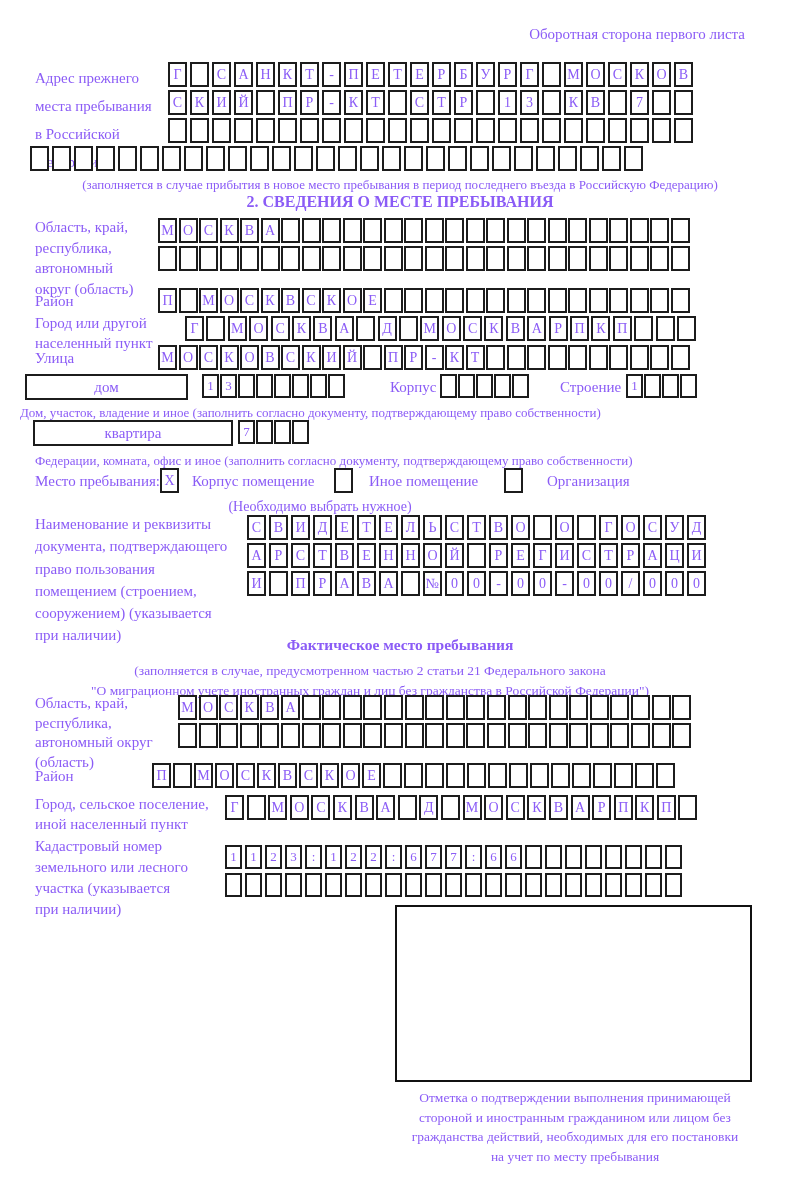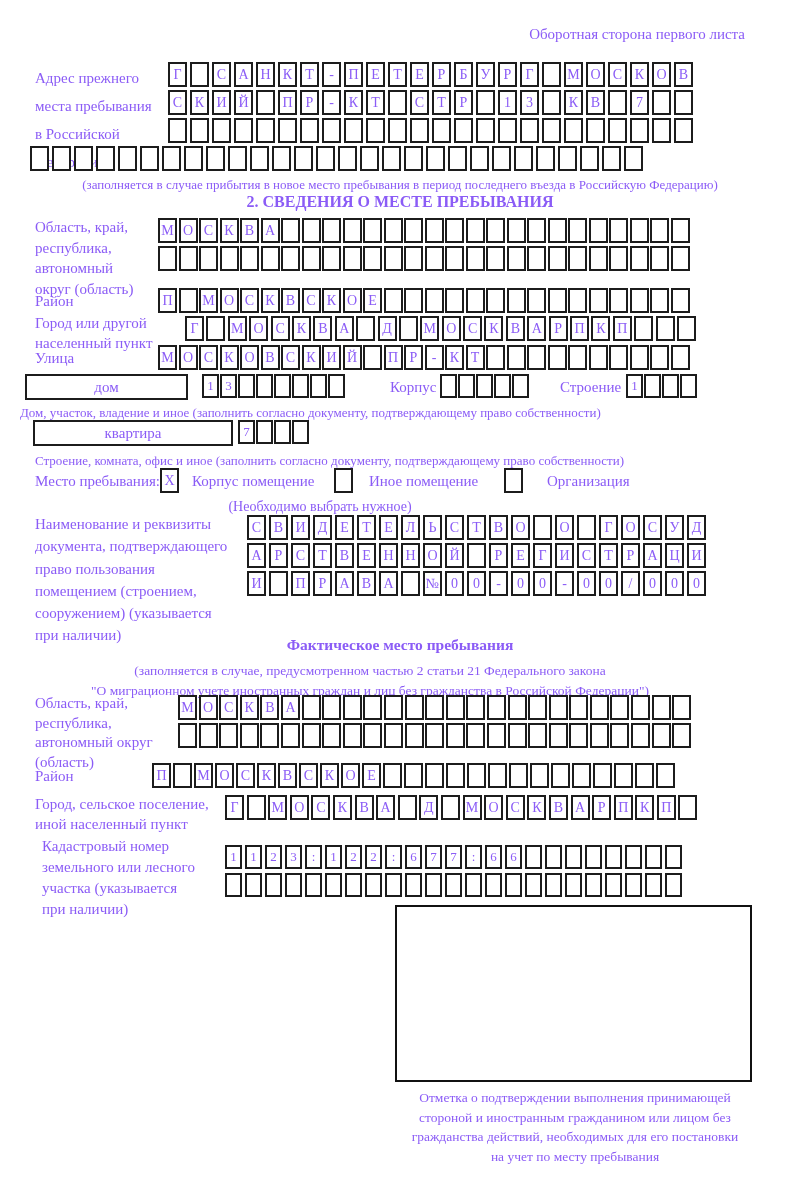--- a/index.html
+++ b/index.html
@@ -313,21 +313,21 @@
     </div>
   <div class="cap" style="left:20px;top:403px;width:760px;">Дом, участок, владение и иное (заполнить согласно документу, подтверждающему право собственности)</div>
 
   <div class="widebox" style="left:33px;top:420px;width:200px;"><span>квартира</span></div>
   <div class="boxrow" style="left:238px;top:420px;gap:1px">
       <span class="cell sm">7</span>
       <span class="cell sm"></span>
       <span class="cell sm"></span>
       <span class="cell sm"></span>
     </div>
-  <div class="cap" style="left:35px;top:451px;width:760px;">Строение, комната, офис и иное (заполнить согласно документу, подтверждающему право собственности)</div>
+  <div class="cap" style="left:35px;top:451px;width:760px;">Федерации, комната, офис и иное (заполнить согласно документу, подтверждающему право собственности)</div>
 
   <div class="lbl" style="left:35px;top:471px;">Место пребывания:</div>
   <span class="cell abs" style="left:160px;top:468px;">X</span>
   <div class="lbl" style="left:192px;top:471px;">Корпус помещение</div>
   <span class="cell abs" style="left:334px;top:468px;"></span>
   <div class="lbl" style="left:369px;top:471px;">Иное помещение</div>
   <span class="cell abs" style="left:504px;top:468px;"></span>
   <div class="lbl" style="left:547px;top:471px;">Организация</div>
   <div class="cap center" style="left:170px;top:497px;width:300px;font-size:14px;">(Необходимо выбрать нужное)</div>
 
@@ -509,21 +509,21 @@
       <span class="cell">К</span>
       <span class="cell">В</span>
       <span class="cell">А</span>
       <span class="cell">Р</span>
       <span class="cell">П</span>
       <span class="cell">К</span>
       <span class="cell">П</span>
       <span class="cell"></span>
     </div>
 
-  <div class="lbl" style="left:35px;top:836px;line-height:21px;margin-left:7px;">Кадастровый номер<br>земельного или лесного<br>участка (указывается<br>при наличии)</div>
+  <div class="lbl" style="left:35px;top:836px;line-height:21px;">Кадастровый номер<br>земельного или лесного<br>участка (указывается<br>при наличии)</div>
   <div class="boxrow" style="left:225px;top:845px;gap:3px">
       <span class="cell sm">1</span>
       <span class="cell sm">1</span>
       <span class="cell sm">2</span>
       <span class="cell sm">3</span>
       <span class="cell sm">:</span>
       <span class="cell sm">1</span>
       <span class="cell sm">2</span>
       <span class="cell sm">2</span>
       <span class="cell sm">:</span>

